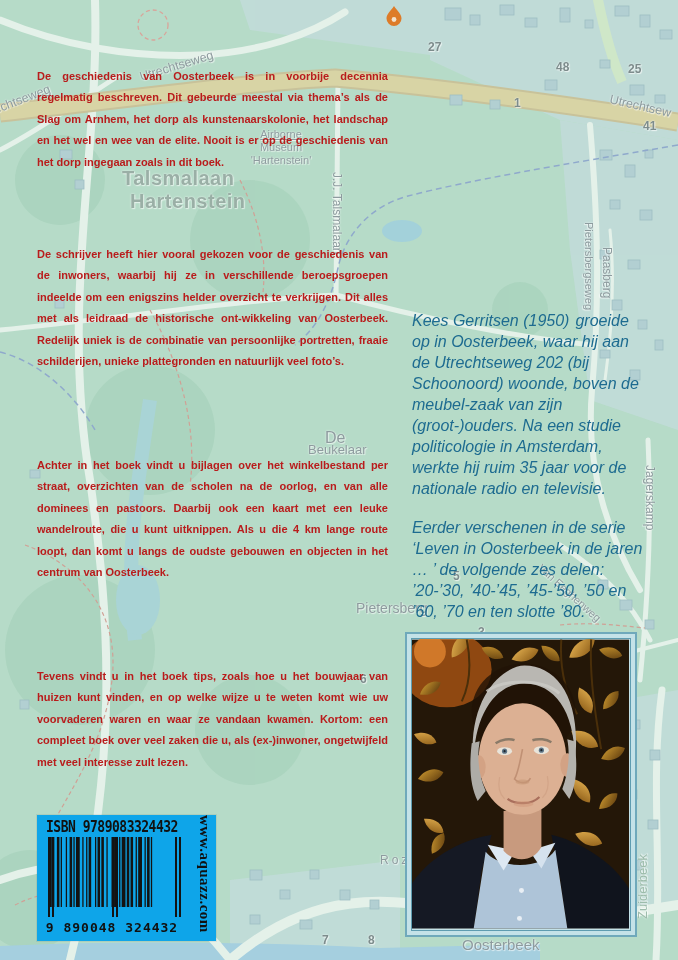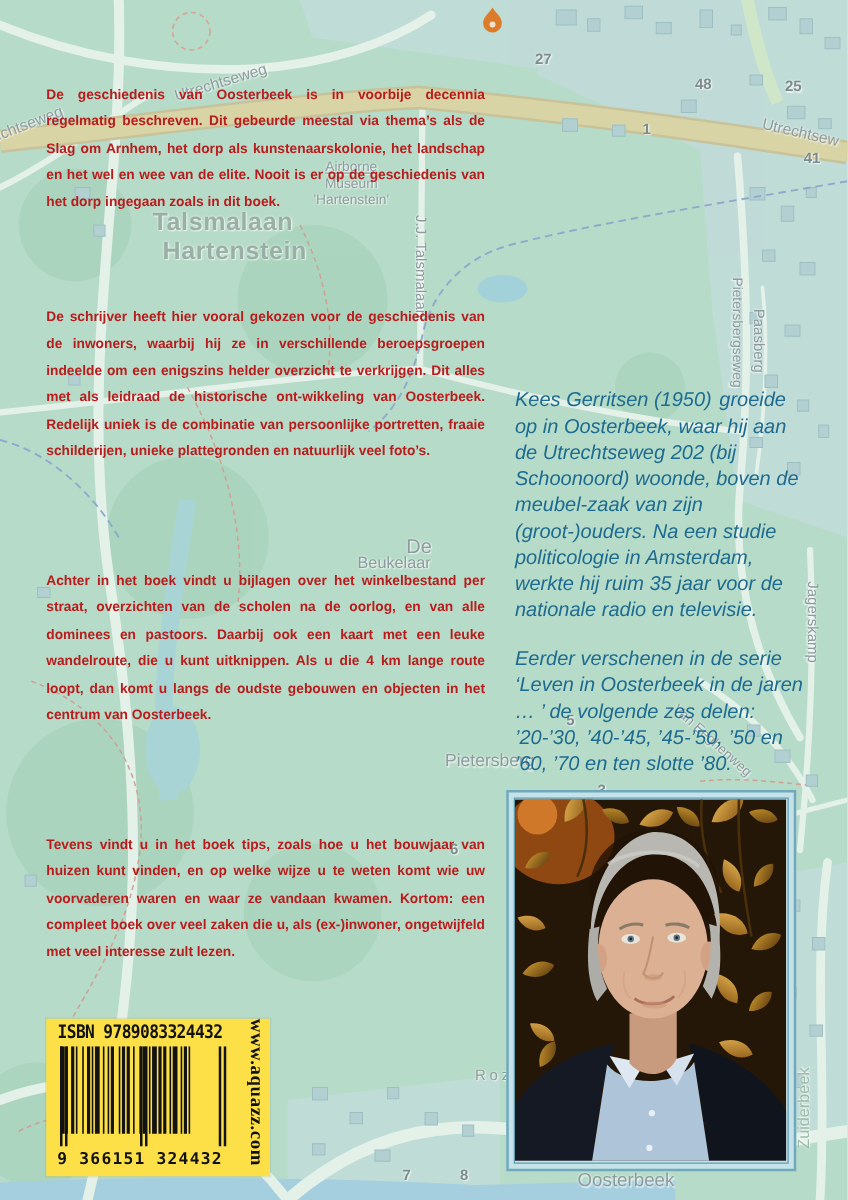--- a/index.html
+++ b/index.html
@@ -18,21 +18,21 @@
   .l-echtseweg{left:-6px;top:103px;transform:rotate(-21deg);transform-origin:0 50%;}
   .l-utrechtseweg{left:140px;top:70px;transform:rotate(-17deg);transform-origin:0 50%;}
   .l-utrechtsew{left:610px;top:92px;transform:rotate(13deg);transform-origin:0 50%;}
   .l-talsmalaan{left:330px;top:172px;font-size:12px;}
   .l-airborne1{left:281px;top:128px;text-decoration:underline;}
   .l-airborne2{left:281px;top:141px;}
   .l-airborne3{left:281px;top:154px;}
   .l-hertenkamp{left:122px;top:167px;}
   .l-hartenstein{left:130px;top:190px;}
   .l-de{left:325px;top:429px;font-size:16px;}
-  .l-beukelaar{left:286px;top:442px;font-size:13px;}
+  .l-beukelaar{left:308px;top:442px;font-size:13px;}
   .l-pietersberg{left:356px;top:600px;font-size:14px;}
   .l-pbseweg{left:583px;top:222px;font-size:11px;}
   .l-paasberg{left:600px;top:247px;font-size:12px;}
   .l-jagerskamp{left:643px;top:465px;font-size:12px;}
   .l-vaneeghen{left:540px;top:560px;font-size:11px;transform:rotate(42deg);transform-origin:0 50%;}
   .l-roze{left:380px;top:853px;font-size:12px;letter-spacing:3px;}
   .l-oosterbeek{left:462px;top:936px;font-size:15px;}
   .l-zuiderbeek{left:650px;top:904px;font-size:13px;transform:rotate(-90deg);transform-origin:0 100%;}
   .n-27{left:384px;top:40px;margin-left:44px;}  .n-26{left:556px;top:60px;}  .n-25{left:628px;top:62px;}
   .n-1{left:514px;top:96px;}   .n-24{left:643px;top:119px;} .n-5{left:453px;top:569px;}
@@ -47,21 +47,21 @@
         font-size:16px;line-height:21px;color:#1d6b90;z-index:5;}
   .bio{top:310px;} .series{top:517px;}
   .bio .lead{font-weight:400;margin-right:6px;}
 
   
   .photo-frame{position:absolute;left:405px;top:632px;width:220px;height:293px;z-index:6;
         background:#c4e2e8;border:2px solid #6fa9bb;padding:4px;}
   .photo-inner{width:220px;height:293px;border:1.5px solid #5e9cb0;box-sizing:border-box;overflow:hidden;}
 
   
-  .barcode{position:absolute;left:37px;top:815px;width:179px;height:126px;background:#fde047;z-index:7;
+  .barcode{position:absolute;left:37px;top:815px;width:179px;height:126px;background:#0ea5e9;z-index:7;
         box-shadow:0 0 0 1px rgba(0,0,0,.06);}
   .isbn-top{position:absolute;left:4px;top:3px;width:142px;text-align:center;
         font-family:"DejaVu Sans Mono",monospace;font-weight:700;font-size:13px;color:#111;
         transform:scaleY(1.15);transform-origin:top;letter-spacing:-.5px;white-space:nowrap;}
   .bars{position:absolute;left:7px;top:22px;}
   .isbn-bottom{position:absolute;left:4px;top:105px;width:142px;text-align:center;
         font-family:"DejaVu Sans Mono",monospace;font-weight:700;font-size:13px;color:#111;
         letter-spacing:1px;white-space:nowrap;}
   .website{position:absolute;right:3px;top:0;height:126px;display:flex;align-items:center;
         writing-mode:vertical-rl;font-family:"Liberation Serif",serif;font-weight:700;
@@ -335,17 +335,17 @@
         <rect x="100.52" y="0" width="1.27" height="70" fill="#131313"></rect>
         <rect x="103.06" y="0" width="2.54" height="70" fill="#131313"></rect>
         <rect x="106.87" y="0" width="1.27" height="70" fill="#131313"></rect>
         <rect x="4" y="0" width="2" height="80" fill="#131313"></rect>
         <rect x="8" y="0" width="2" height="80" fill="#131313"></rect>
         <rect x="68" y="0" width="2" height="80" fill="#131313"></rect>
         <rect x="72" y="0" width="2" height="80" fill="#131313"></rect>
         <rect x="131" y="0" width="2" height="80" fill="#131313"></rect>
         <rect x="135" y="0" width="2" height="80" fill="#131313"></rect>
       </svg>
-    <div class="isbn-bottom">9 366151 324432</div>
+    <div class="isbn-bottom">9 890048 324432</div>
     <div class="website">www.aquazz.com</div>
   </div>
 
 </div>
 
 </body></html>

